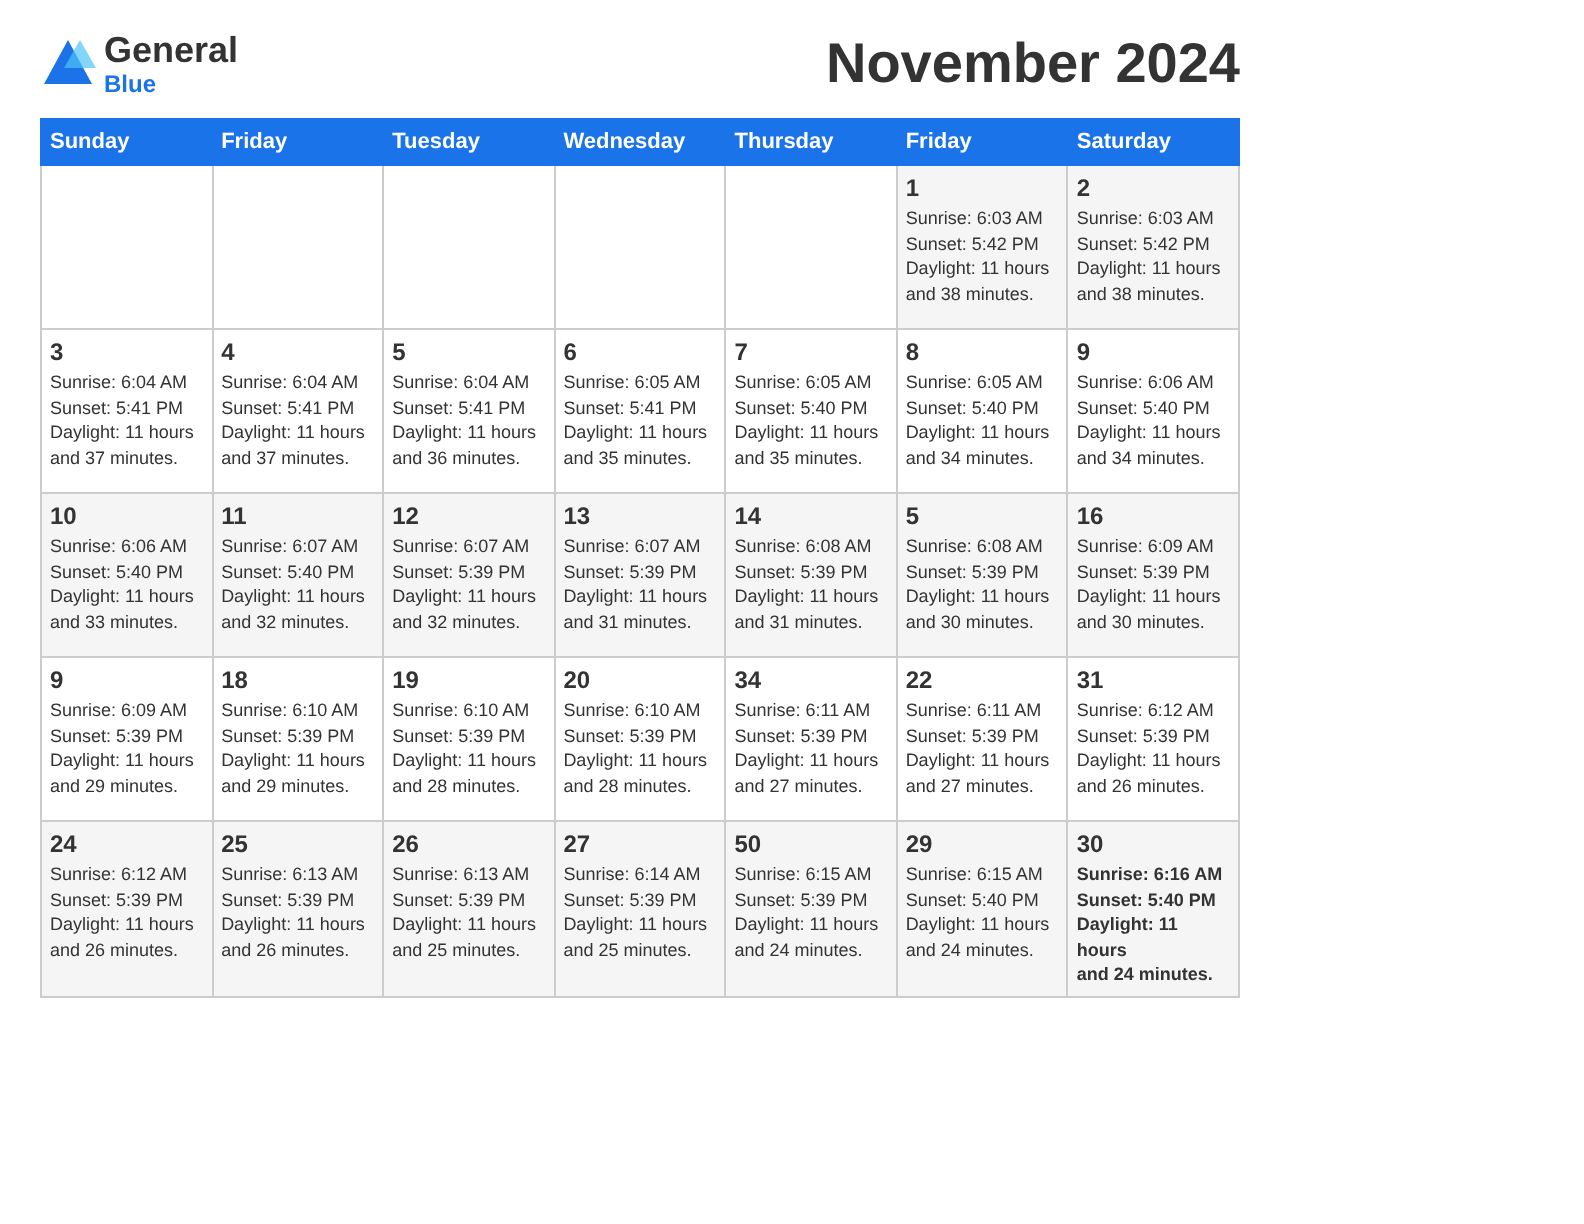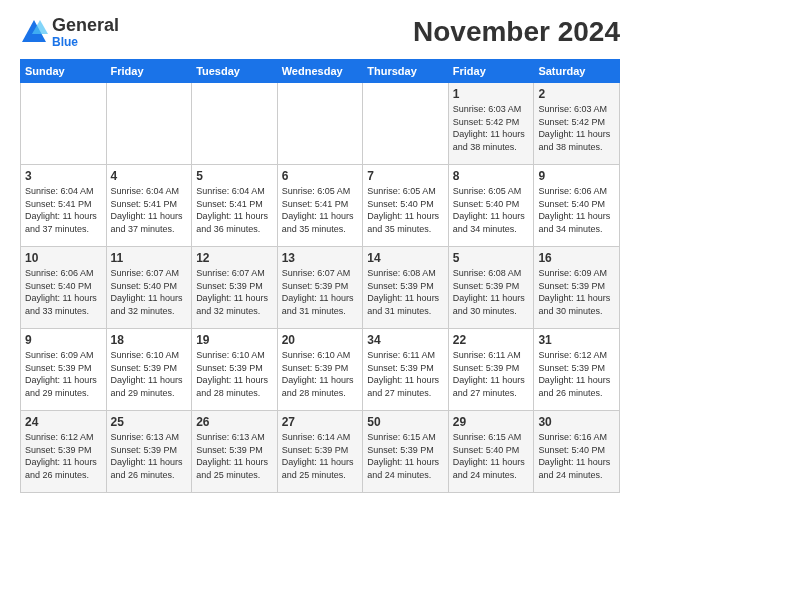--- a/index.html
+++ b/index.html
@@ -342,21 +342,21 @@
           </td>
           <td>
             <span class="day-num">29</span>
             <div class="day-info" style="white-space: pre-line;">Sunrise: 6:15 AM
 Sunset: 5:40 PM
 Daylight: 11 hours
 and 24 minutes.</div>
           </td>
           <td>
             <span class="day-num">30</span>
-            <div class="day-info" style="white-space: pre-line;">Sunrise: 6:16 AM
+            <div class="day-info" style="white-space: pre-line; font-weight: bold;">Sunrise: 6:16 AM
 Sunset: 5:40 PM
 Daylight: 11 hours
 and 24 minutes.</div>
           </td>
         </tr>
       </tbody>
   </table>
 </div>
 
 </body></html>

